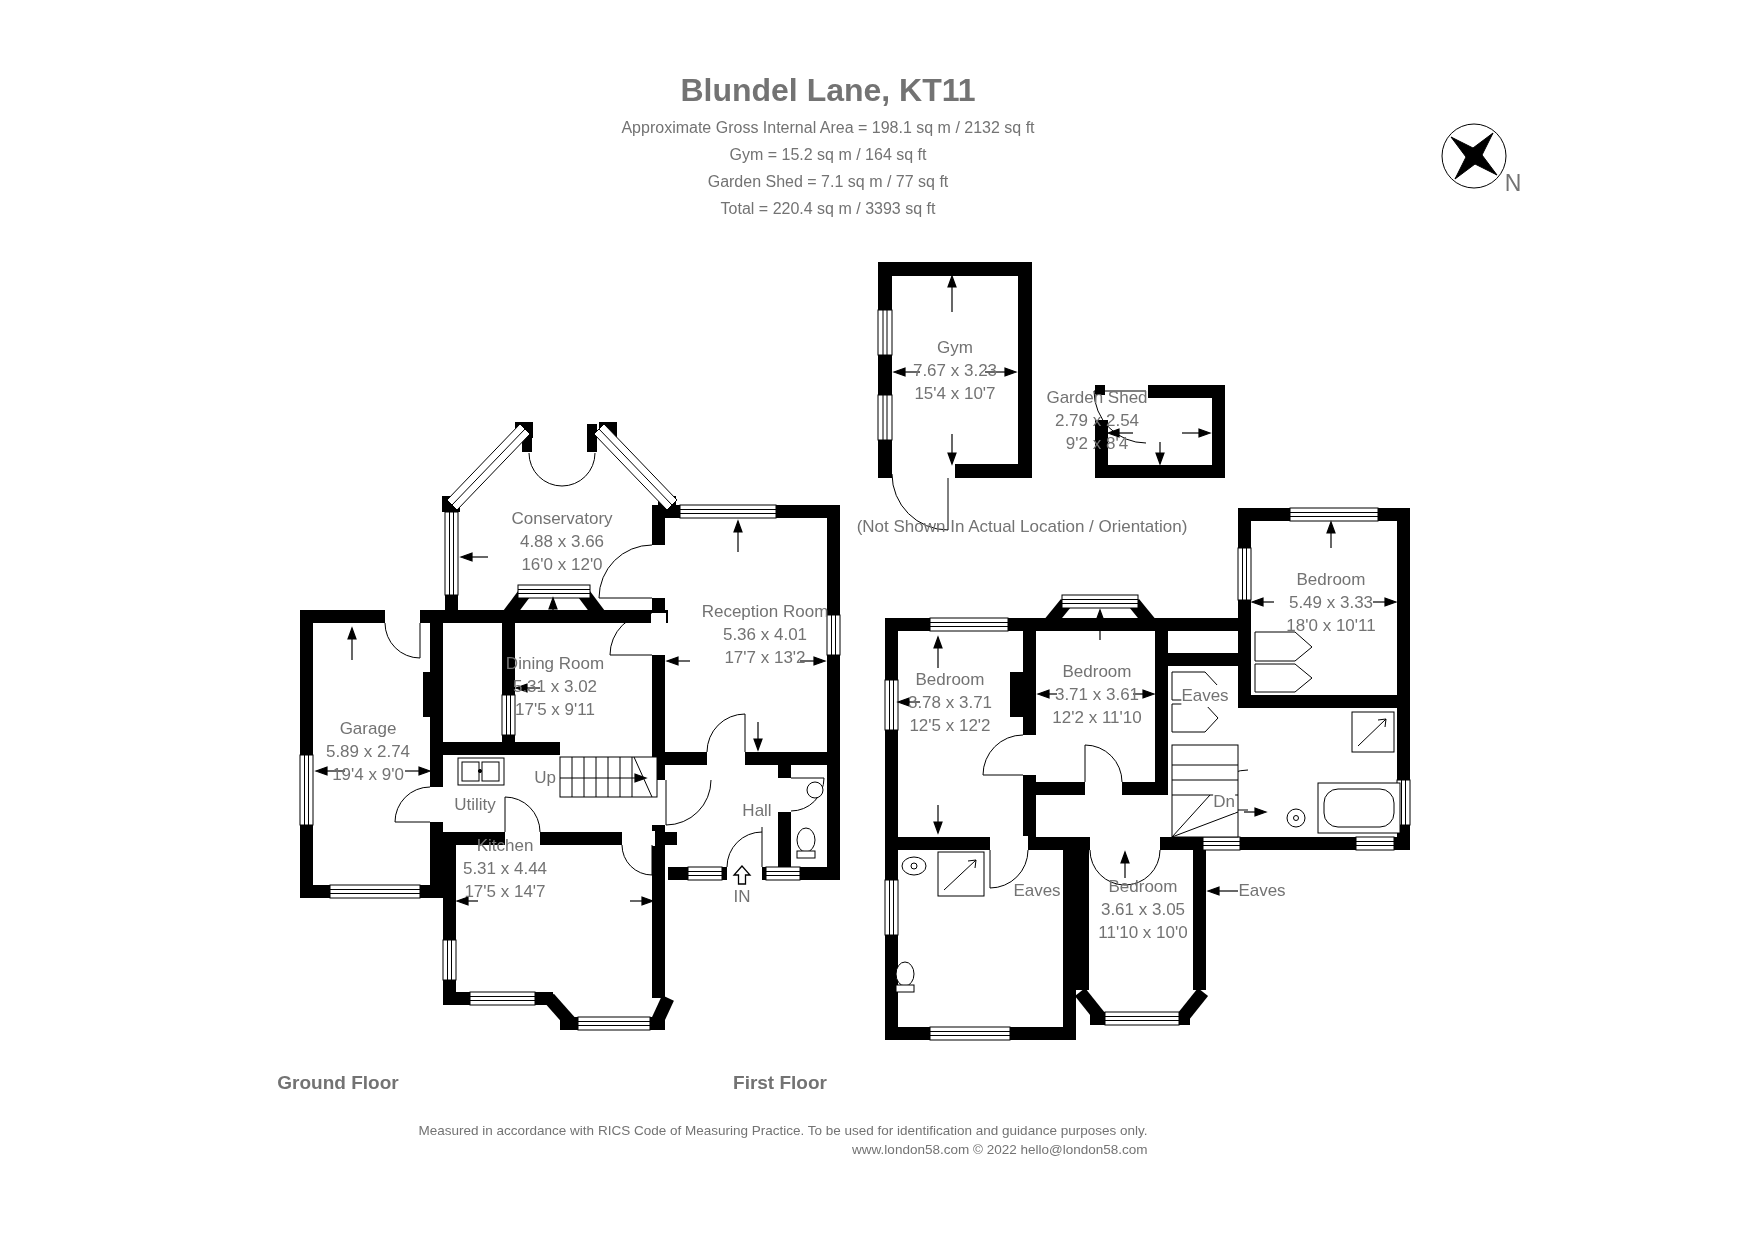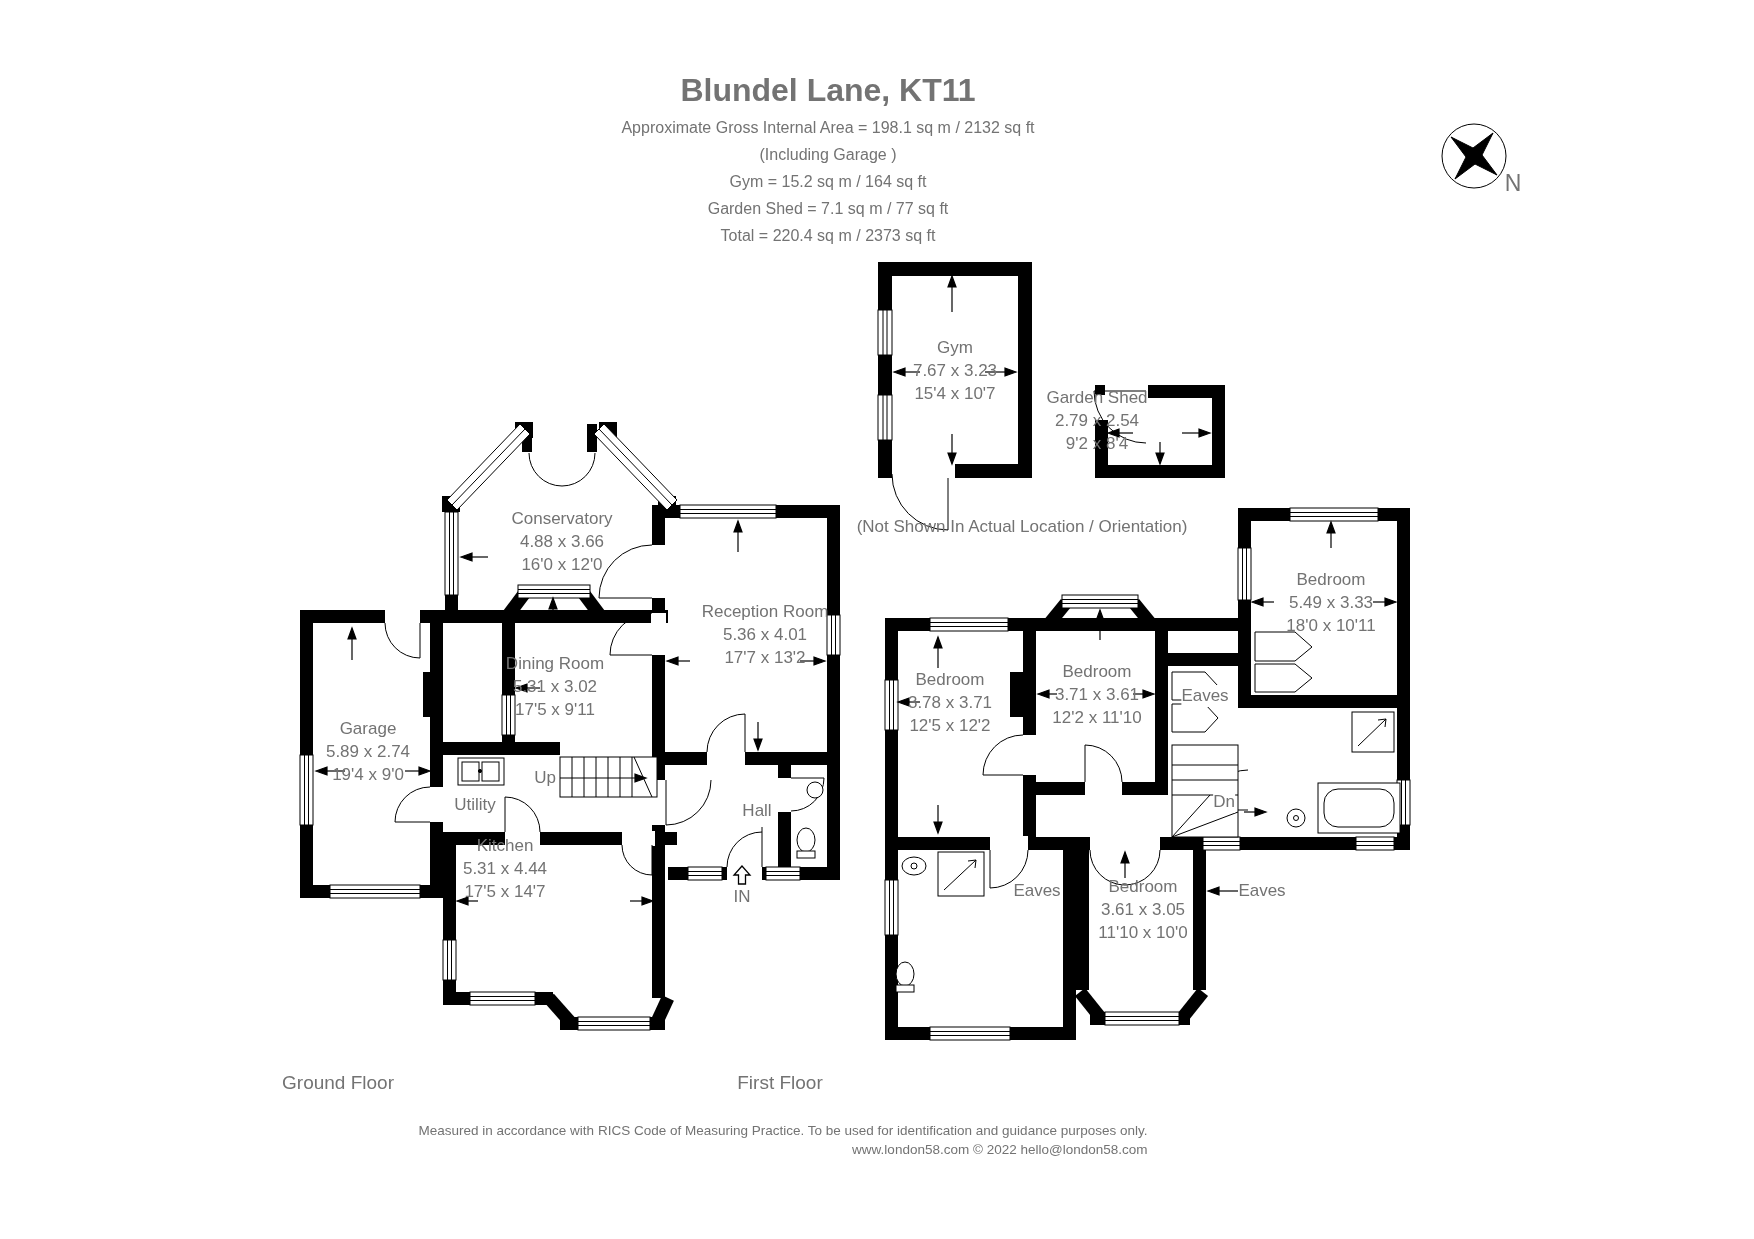--- a/index.html
+++ b/index.html
@@ -6,21 +6,21 @@
   .canvas{position:relative;width:1754px;height:1239px;background:#fff;overflow:hidden;
           font-family:"Liberation Sans", sans-serif;color:#737373;}
   .plan-svg{position:absolute;left:0;top:0;}
   .lbl{position:absolute;transform:translateX(-50%);text-align:center;white-space:nowrap;
        font-size:17px;line-height:23px;}
   .lbl1{position:absolute;transform:translateX(-50%);text-align:left;white-space:nowrap;
         font-size:17px;line-height:22px;}
   .title{position:absolute;transform:translateX(-50%);font-size:32px;font-weight:bold;white-space:nowrap;}
   .subtitle{position:absolute;transform:translateX(-50%);text-align:center;font-size:16px;
             line-height:27px;white-space:nowrap;}
-  .floorname{position:absolute;transform:translateX(-50%);font-size:19px;font-weight:normal;white-space:nowrap;}
+  .floorname{position:absolute;transform:translateX(-50%);font-size:19px;font-weight:bold;white-space:nowrap;}
   .footer{position:absolute;transform:translateX(-50%);text-align:right;font-size:13.5px;
           line-height:19px;white-space:nowrap;}
   .north{position:absolute;transform:translateX(-50%);font-size:23px;}
 </style>
 </head>
 <body>
 
 <div class="canvas">
 
 <svg class="plan-svg" width="1754" height="1239" viewBox="0 0 1754 1239">
@@ -395,24 +395,23 @@
     <circle cx="1474" cy="156" r="32" fill="none" stroke="#000" stroke-width="1"></circle>
     <path d="M 1493 133 L 1482 155 L 1497 175 L 1475 164 L 1455 179 L 1466 157 L 1451 137 L 1473 148 Z" fill="#000" stroke="#000" stroke-width="1"></path>
     <line x1="1493" y1="133" x2="1455" y2="179" stroke="#000" stroke-width="0.8"></line>
     <line x1="1451" y1="137" x2="1497" y2="175" stroke="#000" stroke-width="0.8"></line>
   </g>
 </svg>
 
 <div class="title" style="left:828px;top:72px">Blundel Lane, KT11</div>
 <div class="subtitle" style="left:828px;top:114px">
   <div>Approximate Gross Internal Area = 198.1 sq m / 2132 sq ft</div>
-  <div>(Including Garage )</div>
   <div>Gym = 15.2 sq m / 164 sq ft</div>
   <div>Garden Shed = 7.1 sq m / 77 sq ft</div>
-  <div>Total = 220.4 sq m / 2373 sq ft</div>
+  <div>Total = 220.4 sq m / 3393 sq ft</div>
 </div>
 <div class="north" style="left:1513px;top:170px">N</div>
 
 <div class="lbl" style="left:955px;top:336px">
   <div>Gym</div>
   <div>7.67 x 3.23</div>
   <div>15'4 x 10'7</div>
 </div>
 <div class="lbl" style="left:1097px;top:386px">
   <div>Garden Shed</div>

